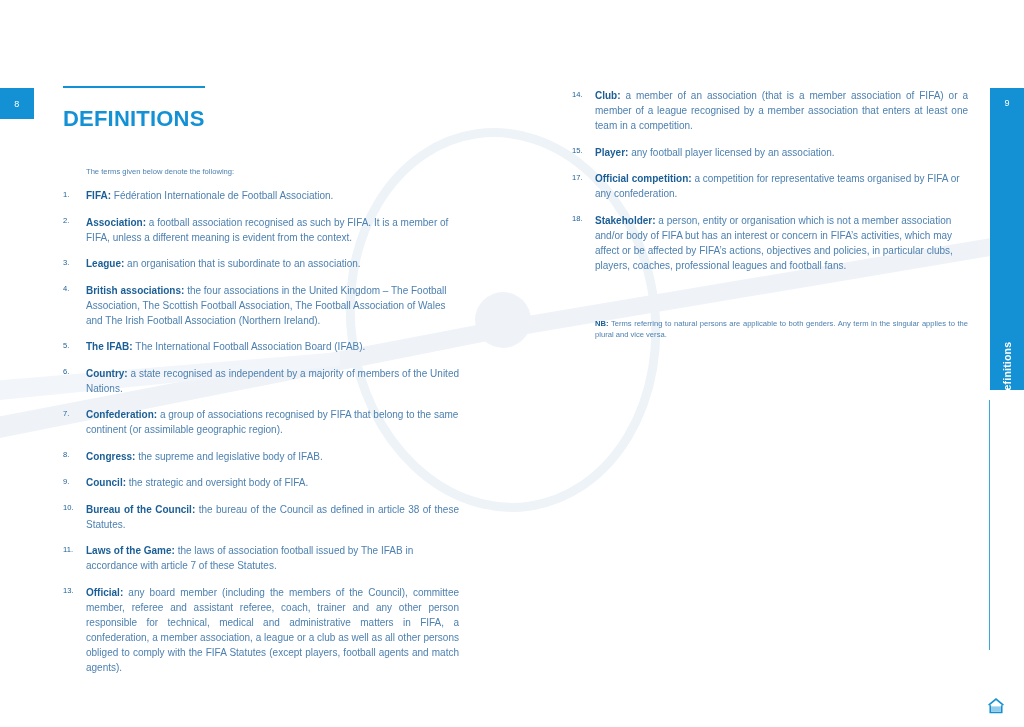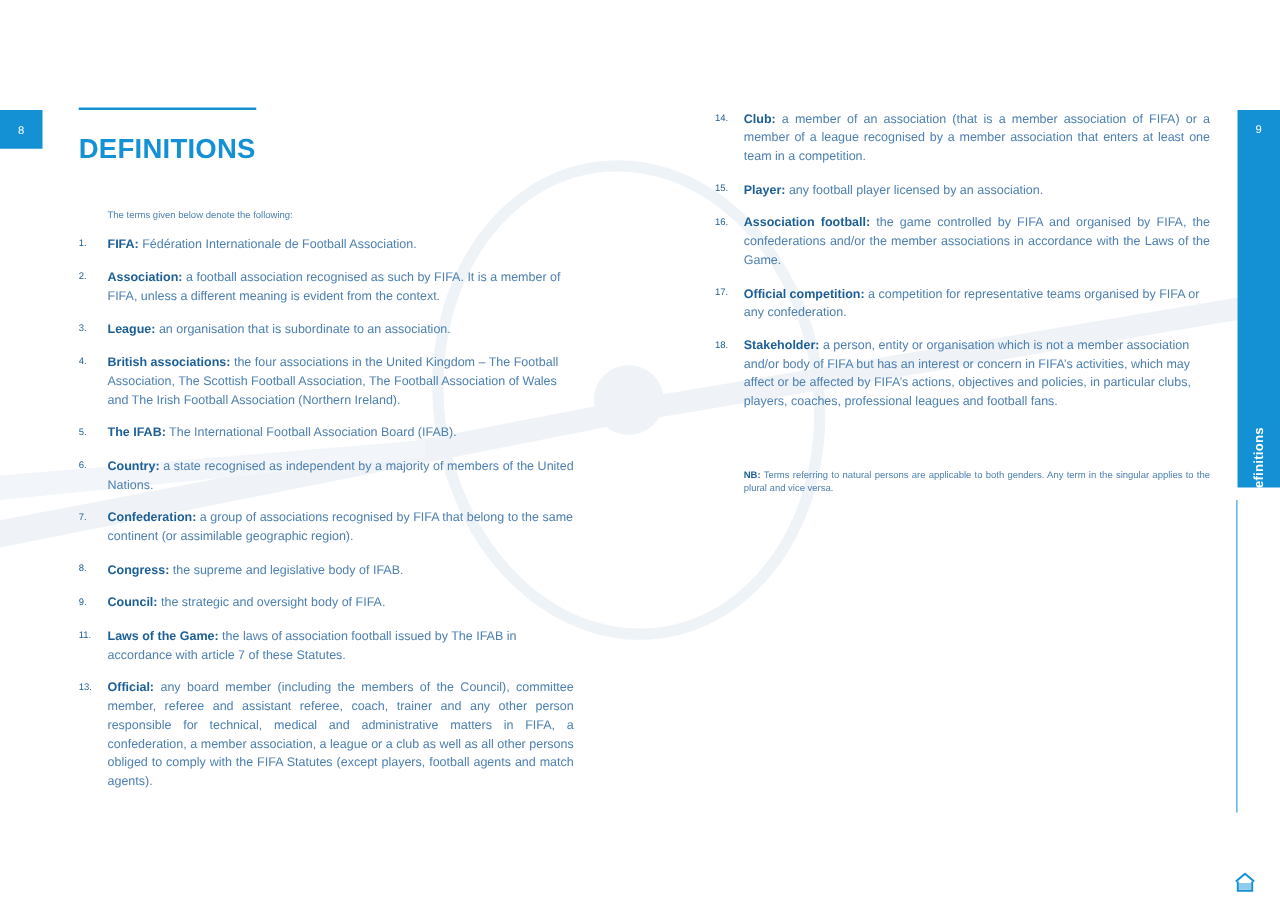--- a/index.html
+++ b/index.html
@@ -237,20 +237,24 @@
       <div class="item">
         <div class="item-num">8.</div>
         <div class="item-body left-align"><span class="term">Congress:</span><span> the supreme and legislative body of IFAB.</span></div>
       </div>
 
       <div class="item">
         <div class="item-num">9.</div>
         <div class="item-body left-align"><span class="term">Council:</span><span> the strategic and oversight body of FIFA.</span></div>
       </div>
 
+      <div class="item">
+        <div class="item-num">10.</div>
+        <div class="item-body"><span class="term">Bureau of the Council:</span><span> the bureau of the Council as defined in article 38 of these Statutes.</span></div>
+      </div>
 
       <div class="item">
         <div class="item-num">11.</div>
         <div class="item-body left-align"><span class="term">Laws of the Game:</span><span> the laws of association football issued by The IFAB in accordance with article 7 of these Statutes.</span></div>
       </div>
 
 
       <div class="item">
         <div class="item-num">13.</div>
         <div class="item-body"><span class="term">Official:</span><span> any board member (including the members of the Council), committee member, referee and assistant referee, coach, trainer and any other person responsible for technical, medical and administrative matters in FIFA, a confederation, a member association, a league or a club as well as all other persons obliged to comply with the FIFA Statutes (except players, football agents and match agents).</span></div>
@@ -265,24 +269,20 @@
       <div class="item">
         <div class="item-num">14.</div>
         <div class="item-body"><span class="term">Club:</span><span> a member of an association (that is a member association of FIFA) or a member of a league recognised by a member association that enters at least one team in a competition.</span></div>
       </div>
 
       <div class="item">
         <div class="item-num">15.</div>
         <div class="item-body left-align"><span class="term">Player:</span><span> any football player licensed by an association.</span></div>
       </div>
 
-      <div class="item">
-        <div class="item-num">16.</div>
-        <div class="item-body"><span class="term">Association football:</span><span> the game controlled by FIFA and organised by FIFA, the confederations and/or the member associations in accordance with the Laws of the Game.</span></div>
-      </div>
 
       <div class="item">
         <div class="item-num">17.</div>
         <div class="item-body left-align"><span class="term">Official competition:</span><span> a competition for representative teams organised by FIFA or any confederation.</span></div>
       </div>
 
       <div class="item">
         <div class="item-num">18.</div>
         <div class="item-body left-align"><span class="term">Stakeholder:</span><span> a person, entity or organisation which is not a member association and/or body of FIFA but has an interest or concern in FIFA’s activities, which may affect or be affected by FIFA’s actions, objectives and policies, in particular clubs, players, coaches, professional leagues and football fans.</span></div>
       </div>

